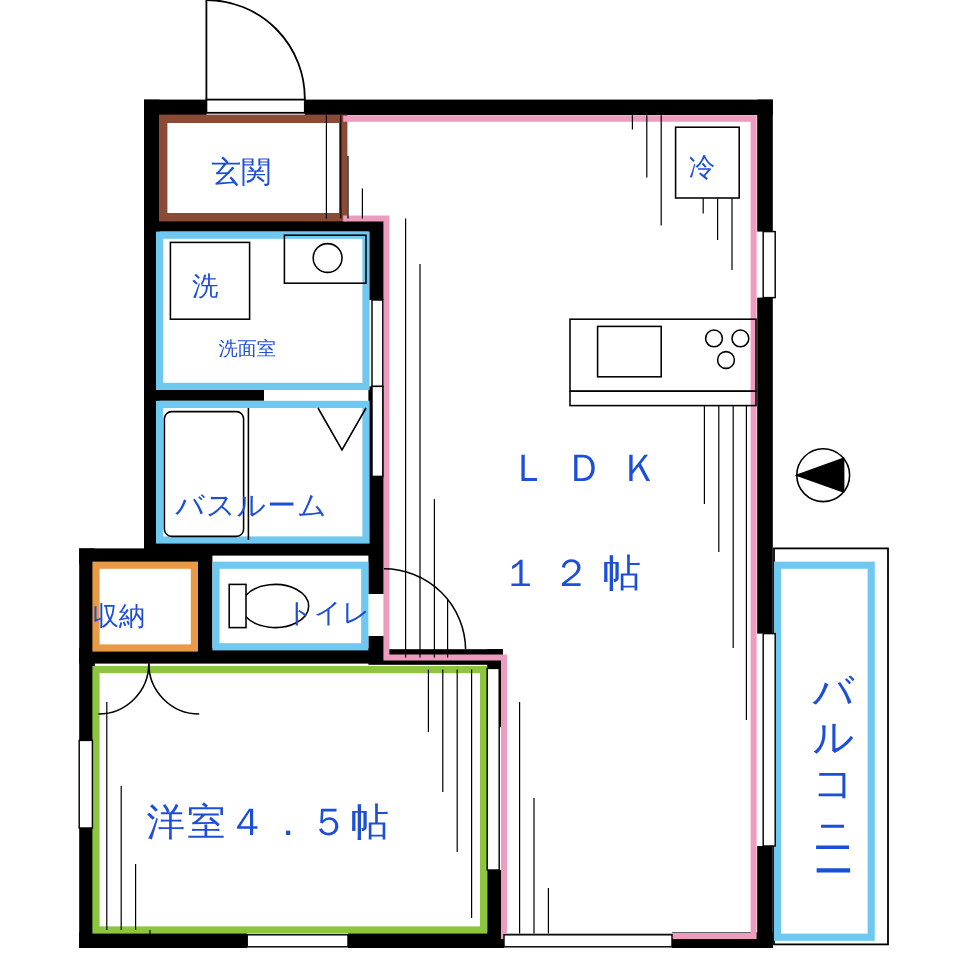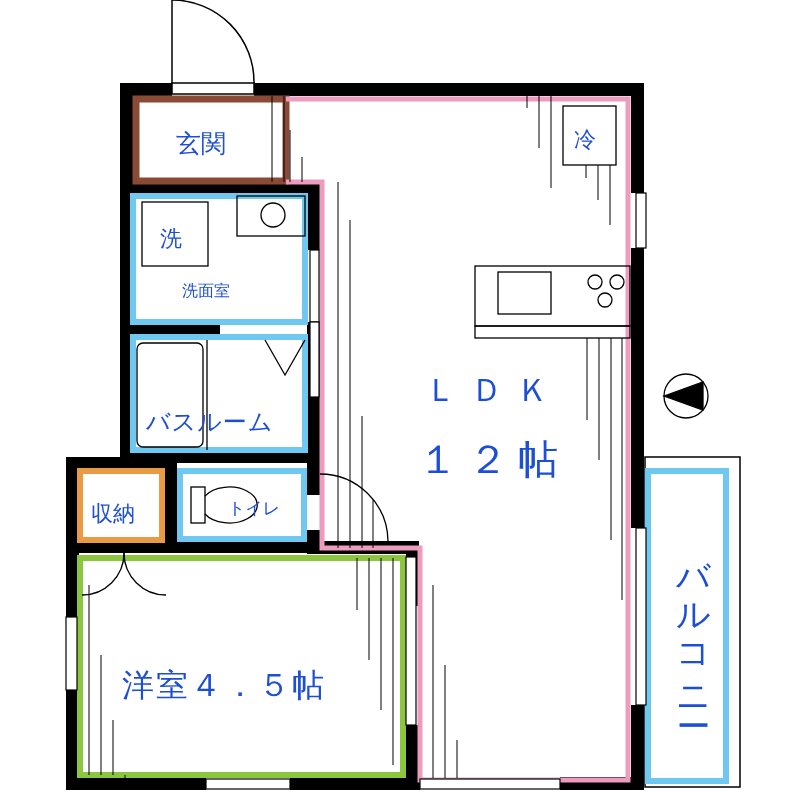--- a/index.html
+++ b/index.html
@@ -5,23 +5,23 @@
     html, body { margin: 0; padding: 0; background: #ffffff; }
     body { width: 800px; height: 800px; overflow: hidden; position: relative; font-family: "DejaVu Sans", sans-serif; }
     svg { position: absolute; left: 0; top: 0; }
     .lbl { position: absolute; color: #1d4ed8; font-family: Liberation Mono, monospace; white-space: nowrap; line-height: 1; }
     .l-genkan { left: 176px; top: 133px; font-size: 25px; }
     .l-sen { left: 160px; top: 230px; font-size: 22px; }
     .l-senmen { left: 182px; top: 284px; font-size: 16px; }
     .l-bath { left: 146px; top: 412px; font-size: 24px; letter-spacing: 1px; }
     .l-rei { left: 574px; top: 131px; font-size: 22px; }
     .l-ldk { left: 425px; top: 377px; font-size: 32px; letter-spacing: 14px; }
-    .l-ldk2 { left: 418px; top: 443px; font-size: 40px; letter-spacing: 10px; }
-    .l-shuno { left: 91px; top: 505px; font-size: 22px; }
-    .l-toilet { left: 228px; top: 501px; font-size: 17px; text-align: center; }
+    .l-ldk2 { left: 418px; top: 464px; font-size: 32px; letter-spacing: 10px; }
+    .l-shuno { left: 77px; top: 505px; font-size: 22px; }
+    .l-toilet { left: 238px; top: 501px; font-size: 23px; text-align: center; }
     .l-yoshitsu { left: 122px; top: 672px; font-size: 32px; letter-spacing: 2px; }
     .l-balcony { left: 674px; top: 538px; font-size: 34px; writing-mode: vertical-rl; letter-spacing: 4px; }
   </style>
 </head>
 <body>
 
 <svg width="800" height="800" viewBox="0 0 800 800" xmlns="http://www.w3.org/2000/svg">
 
   <g fill="none" stroke="#000" stroke-width="1.5">
     <line x1="172" y1="0" x2="172" y2="83"></line>

